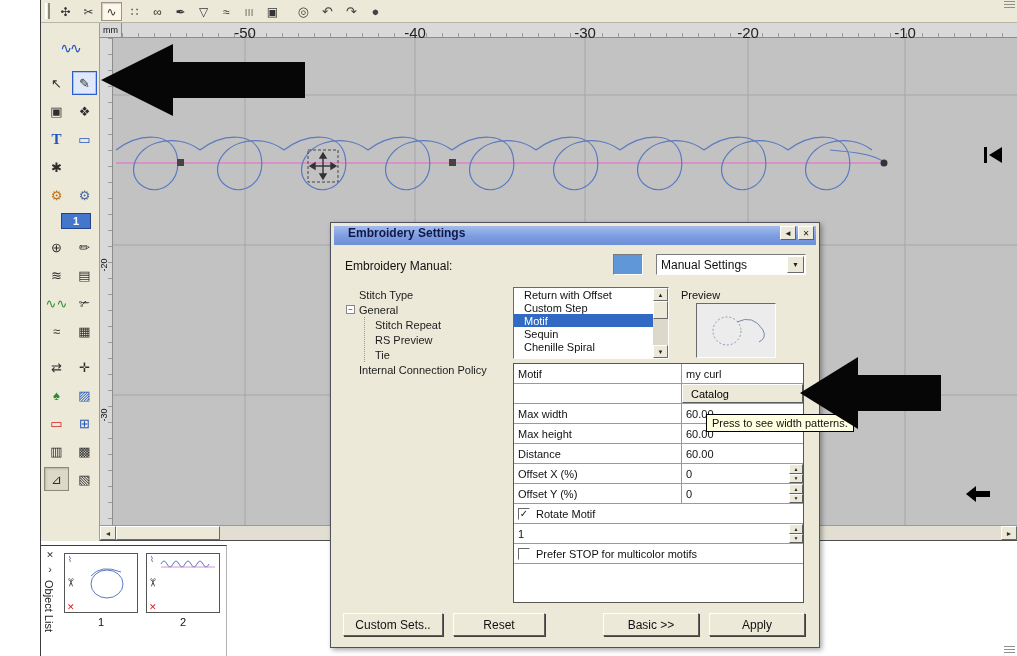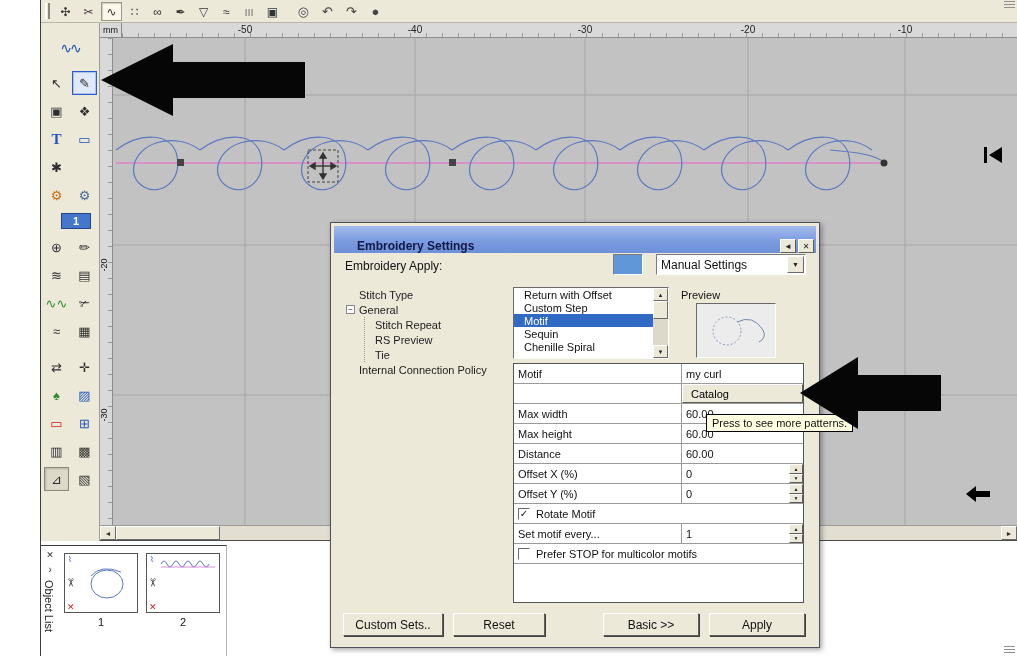--- a/index.html
+++ b/index.html
@@ -17,34 +17,34 @@
 #left-toolbar{position:absolute;left:41px;top:23px;width:59px;height:518px;background:#ece9d8;border-right:1px solid #a19e90}
 .tool{position:absolute;width:25px;height:24px;display:flex;align-items:center;justify-content:center;font-size:13px;background:#ece9d8;border:1px solid #ece9d8;color:#2e2e2e;line-height:1}
 .tool.wide{width:50px;height:26px;font-size:14px;letter-spacing:-2px}
 .tool.sel{border:1px solid #2a5ccc;background:#dfe9fa;box-shadow:inset 0 0 0 1px #aac4ee}
 .tool.pressed{border:1px solid #8c8a7c;background:#ddd9c8;box-shadow:inset 1px 1px 2px #b5b2a2}
 .c-blue{color:#2255bb}.c-red{color:#cc2222}.c-green{color:#2e8b2e}.c-orange{color:#c07018}.c-steel{color:#4a6a9a}
 .c-serif{font-family:"Liberation Serif",serif;font-weight:bold;font-size:15px}
 #count-badge{position:absolute;left:20px;top:190px;width:30px;height:16px;background:#4477cc;color:#fff;font-size:11px;font-weight:bold;display:flex;align-items:center;justify-content:center;border:1px solid #24448a}
 
 #canvas{position:absolute;left:100px;top:23px;width:917px;height:518px;background:#c2c2c2;border-bottom:1px solid #4d4d4d}
-#h-ruler{position:absolute;left:0;top:0;width:917px;height:15px;background:#d9d9d9;border-bottom:1px solid #8c8c8c;font-size:10px;color:#222}
+#h-ruler{position:absolute;left:0;top:0;width:917px;height:15px;background:#d9d9d9;border-bottom:1px solid #8c8c8c;font-size:15px;color:#222}
 #h-ruler .ticks{position:absolute;left:22px;right:0;bottom:0;height:4px;background:repeating-linear-gradient(90deg,#9a9a9a 0 1px,transparent 1px 16px)}
 .hlab{position:absolute;top:1px;transform:translateX(-50%)}
 #unit-box{position:absolute;left:0;top:0;width:22px;height:14px;background:#d9d9d9;border-right:1px solid #8c8c8c;display:flex;align-items:center;justify-content:center;font-size:9px;z-index:2}
 #v-ruler{position:absolute;left:0;top:15px;width:13px;height:488px;background:#d9d9d9;border-right:1px solid #8c8c8c}
 #v-ruler .ticks{position:absolute;top:0;bottom:0;right:0;width:4px;background:repeating-linear-gradient(180deg,#9a9a9a 0 1px,transparent 1px 16px)}
 .vlab{position:absolute;left:-3px;font-size:9px;transform:rotate(-90deg)}
 #design-svg{position:absolute;left:13px;top:15px}
 #h-scroll{position:absolute;left:0;top:502px;width:917px;height:15px;background:#e2dfd2;border-top:1px solid #9a9a9a}
 .sbtn{position:absolute;top:0;width:16px;height:14px;background:#ece9d8;border:1px solid;border-color:#fff #6a6a6a #6a6a6a #fff;font-size:7px;display:flex;align-items:center;justify-content:center;color:#333}
 #h-thumb{position:absolute;left:16px;top:0;width:104px;height:14px;background:#ece9d8;border:1px solid;border-color:#fff #6a6a6a #6a6a6a #fff}
 
 #dialog{position:absolute;left:330px;top:222px;width:490px;height:426px;background:#ece9d8;border:1px solid #50505a;box-shadow:2px 2px 5px rgba(0,0,0,.35);z-index:40}
-#dlg-title{position:absolute;left:3px;top:3px;width:482px;height:27px;background:linear-gradient(180deg,#a3bcec 0%,#7c9ce0 55%,#6e90d8 100%);display:flex;align-items:flex-end;padding:0 2px 0 23px;color:#101848;font-weight:bold;font-size:12px}
+#dlg-title{position:absolute;left:3px;top:3px;width:482px;height:19px;background:linear-gradient(180deg,#a3bcec 0%,#7c9ce0 55%,#6e90d8 100%);display:flex;align-items:flex-start;padding:0 2px 0 14px;color:#101848;font-weight:bold;font-size:12px}
 #dlg-title .sp{flex:1}
 .tb-btn{width:16px;height:14px;margin-left:2px;background:#ece9d8;border:1px solid;border-color:#fff #5e5e5e #5e5e5e #fff;font-size:8px;display:flex;align-items:center;justify-content:center;color:#222}
 #recipe-label{position:absolute;left:14px;top:36px;font-size:12px}
 .combo{position:absolute;height:21px;background:#fff;border:1px solid;border-color:#7b7b7b #fdfdfd #fdfdfd #7b7b7b;font-size:12px;display:flex;align-items:center;padding-left:4px}
 .combo .drop{position:absolute;right:1px;top:1px;bottom:1px;width:17px;background:#ece9d8;border:1px solid;border-color:#fff #6a6a6a #6a6a6a #fff;display:flex;align-items:center;justify-content:center;font-size:7px;color:#222}
 #swatch{position:absolute;left:282px;top:31px;width:30px;height:21px;background:#5f97d8;border:1px solid;border-color:#7b7b7b #fdfdfd #fdfdfd #7b7b7b}
 #tree{position:absolute;left:14px;top:64px;width:166px;font-size:11px;color:#1c1c1c}
 .titem{height:15px;display:flex;align-items:center;white-space:nowrap}
 .t-root{padding-left:14px}
 .t-kids{margin-left:19px;border-left:1px dotted #9a9a9a}
@@ -203,21 +203,21 @@
   </svg>
   <div class="grip" style="top:646px"></div>
 
   <div id="dialog">
     <div id="dlg-title">
       <span>Embroidery Settings</span>
       <span class="sp"></span>
       <span class="tb-btn">◄</span>
       <span class="tb-btn">✕</span>
     </div>
-    <div id="recipe-label">Embroidery Apply:</div>
+    <div id="recipe-label">Embroidery Manual:</div>
     <div id="swatch"></div>
     <div class="combo" style="left:325px;top:31px;width:150px">
       <span>Manual Settings</span>
       <span class="drop">▼</span>
     </div>
 
     <div id="tree">
       <div class="titem t-root">
           <span>Stitch Type</span>
         </div>
@@ -305,42 +305,41 @@
             </span>
         </div>
       </div>
       <div class="cbrow">
         <span class="cb">
             <span>✓</span>
           </span>
         <span>Rotate Motif</span>
       </div>
       <div class="grow">
-        <div class="gl">Set motif every...</div>
         <div class="gv">
             <span>1</span>
           <span class="spin">
               <span>▲</span>
               <span>▼</span>
             </span>
         </div>
       </div>
       <div class="cbrow">
         <span class="cb"></span>
         <span>Prefer STOP for multicolor motifs</span>
       </div>
     </div>
 
     <button class="dbtn" style="left:12px;width:100px">Custom Sets..</button>
     <button class="dbtn" style="left:122px;width:92px">Reset</button>
     <button class="dbtn" style="left:272px;width:96px">Basic &gt;&gt;</button>
     <button class="dbtn" style="left:378px;width:96px">Apply</button>
   </div>
 
-  <div id="tooltip">Press to see more patterns.</div>
+  <div id="tooltip">Press to see width patterns.</div>
 
   <svg class="annot" style="left:98px;top:42px" width="212" height="80">
     <polygon points="3,38 75,2 75,20 207,20 207,56 75,56 75,74" fill="#060606"></polygon>
   </svg>
   <svg class="annot" style="left:798px;top:355px" width="145" height="76">
     <polygon points="2,38 60,2 60,20 143,20 143,56 60,56 60,74" fill="#060606"></polygon>
   </svg>
 
   <div id="obj-panel">
     <div id="obj-close">✕</div>

